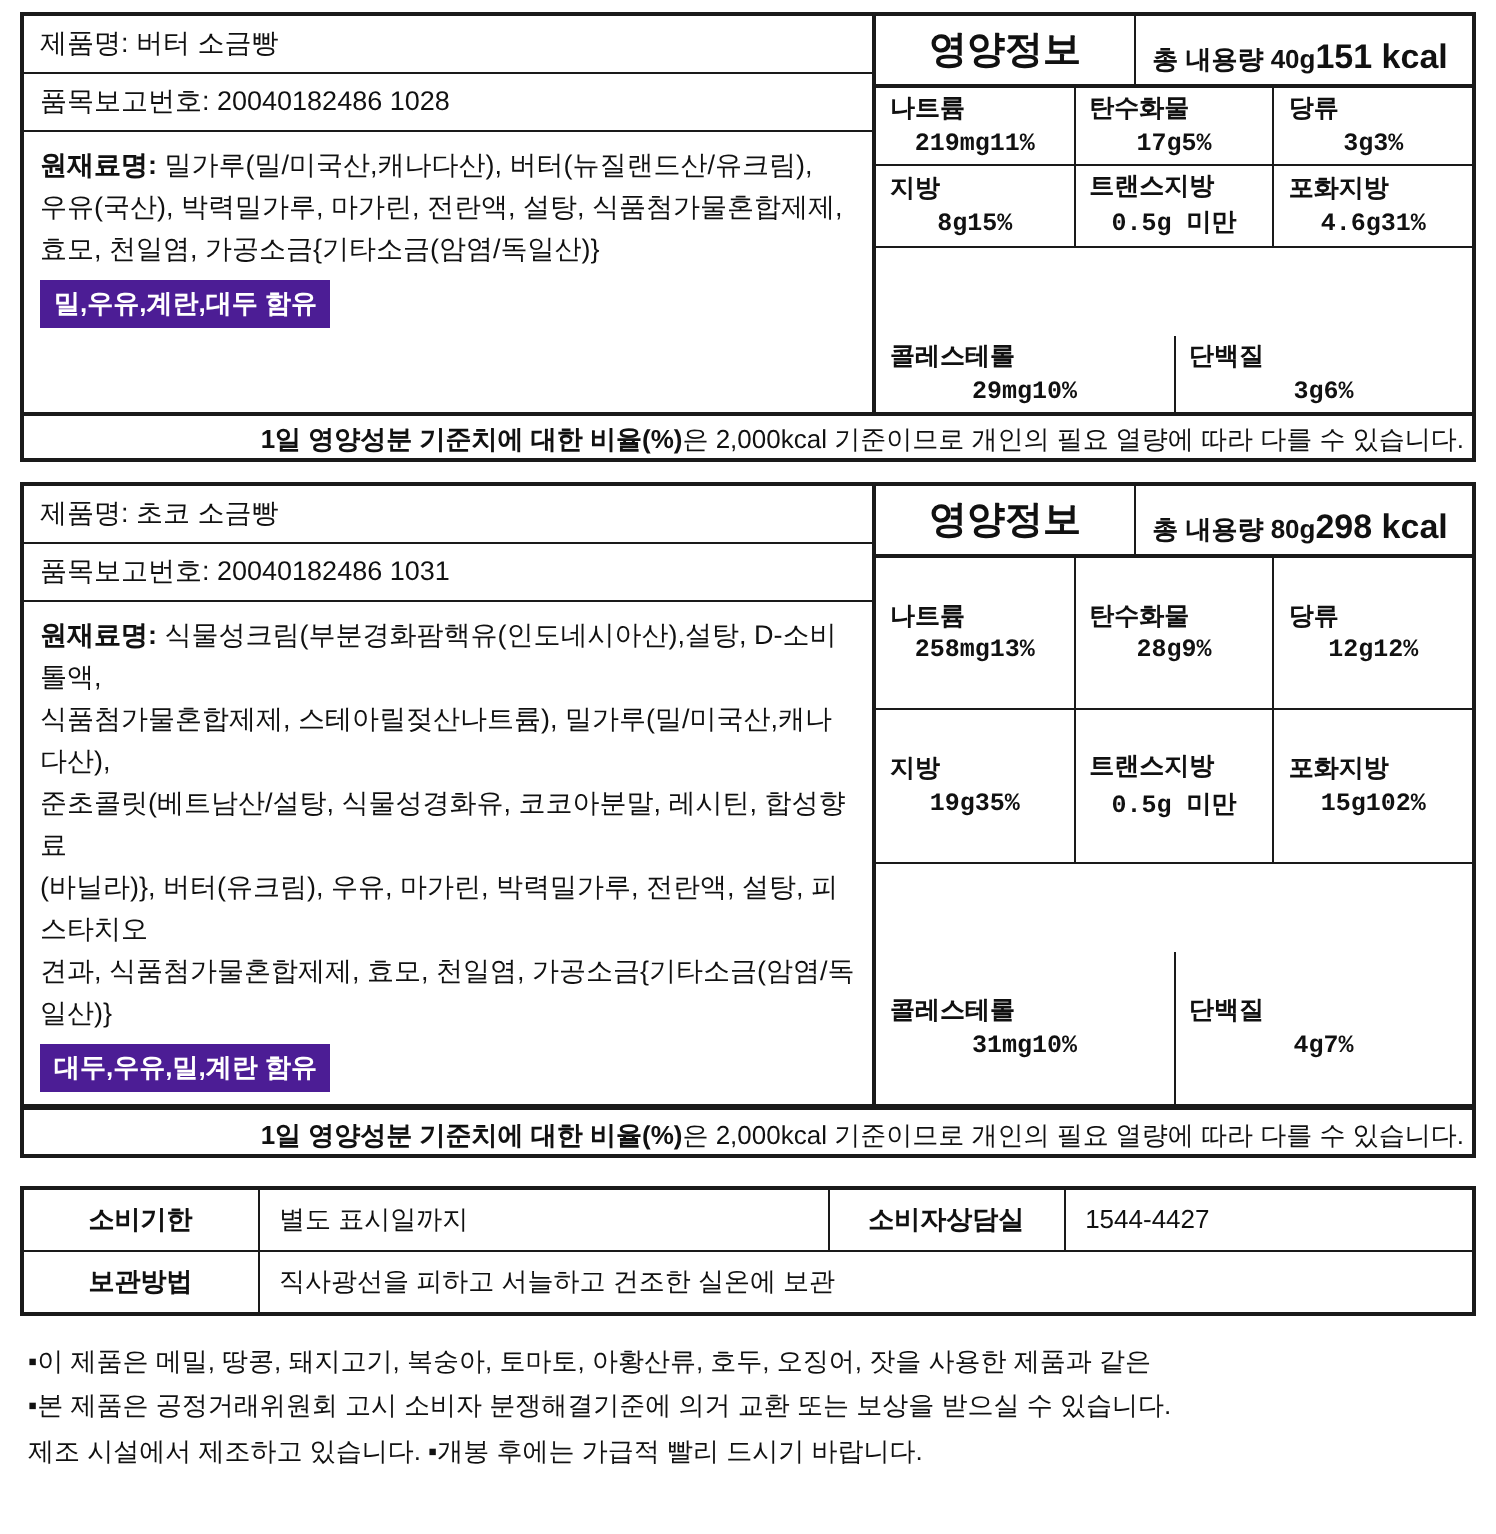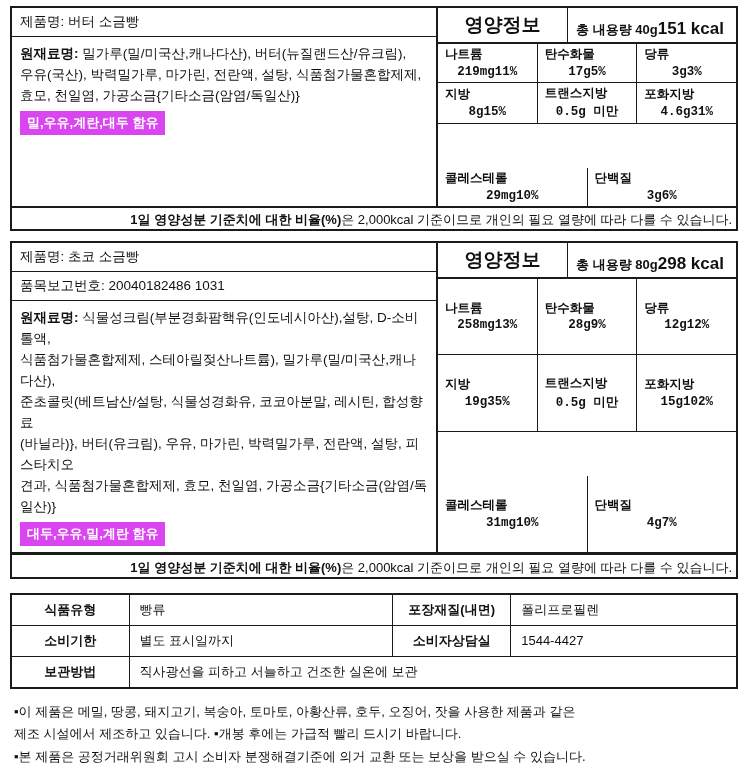--- a/index.html
+++ b/index.html
@@ -36,21 +36,21 @@
   }
   .ingredients {
     padding: 7px 8px 6px 8px;
     font-size: 13.5px;
     line-height: 1.55;
     flex: 1 1 auto;
   }
   .b { font-weight: normal; }
   .allergen {
     display: inline-block;
-    background: #d946ef;
+    background: #4c1d95;
     color: #fff;
     font-weight: bold;
     font-size: 13px;
     padding: 2px 7px;
     margin-top: 4px;
   }
 
   
   .nutri {
     width: 300px;
@@ -161,20 +161,21 @@
   .notes div { white-space: normal; }
 </style>
 </head>
 <body>
 
 <div class="page">
 
   <div class="product">
     <div class="product-left">
       <div class="row-line">제품명: 버터 소금빵</div>
+      <div class="row-line">품목보고번호: 20040182486 1028</div>
       <div class="ingredients">
         <span style="font-weight:bold;">원재료명: </span><span>밀가루(밀/</span><span class="b">미국산,캐나다산</span><span>), 버터(</span><span class="b">뉴질랜드산/유크림</span><span>),</span><br>
         <span>우유(</span><span class="b">국산</span><span>), 박력밀가루, 마가린, 전란액, 설탕, 식품첨가물혼합제제,</span><br>
         <span>효모, 천일염, 가공소금{기타소금(암염/</span><span class="b">독일산</span><span>)}</span>
         <div><span class="allergen">밀,우유,계란,대두 함유</span></div>
       </div>
     </div>
 
     <div class="nutri">
       <div class="nutri-head">
@@ -347,39 +348,33 @@
   </div>
 
   <div style="margin-top:-10px; margin-bottom:14px; border:2px solid #1a1a1a; border-top:none;">
     <div class="footnote">
       <span class="fb">1일 영양성분 기준치에 대한 비율(%)</span><span>은 2,000kcal 기준이므로 개인의 필요 열량에 따라 다를 수 있습니다.</span>
     </div>
   </div>
 
   <table class="info-table">
     <tbody>
-        <tr>
-      <td class="lbl">식품유형</td>
-      <td class="val">빵류</td>
-      <td class="lbl">포장재질(내면)</td>
-      <td class="val">폴리프로필렌</td>
-    </tr>
     <tr>
       <td class="lbl">소비기한</td>
       <td class="val">별도 표시일까지</td>
       <td class="lbl">소비자상담실</td>
       <td class="val">1544-4427</td>
     </tr>
     <tr>
       <td class="lbl">보관방법</td>
       <td class="val" colspan="3">직사광선을 피하고 서늘하고 건조한 실온에 보관</td>
     </tr>
   </tbody>
     </table>
 
   <div class="notes">
     <div>▪이 제품은 메밀, 땅콩, 돼지고기, 복숭아, 토마토, 아황산류, 호두, 오징어, 잣을 사용한 제품과 같은</div>
+    <div>▪본 제품은 공정거래위원회 고시 소비자 분쟁해결기준에 의거 교환 또는 보상을 받으실 수 있습니다.</div>
     <div>제조 시설에서 제조하고 있습니다. ▪개봉 후에는 가급적 빨리 드시기 바랍니다.</div>
-    <div>▪본 제품은 공정거래위원회 고시 소비자 분쟁해결기준에 의거 교환 또는 보상을 받으실 수 있습니다.</div>
 
   </div>
 
 </div>
 
 </body></html>

